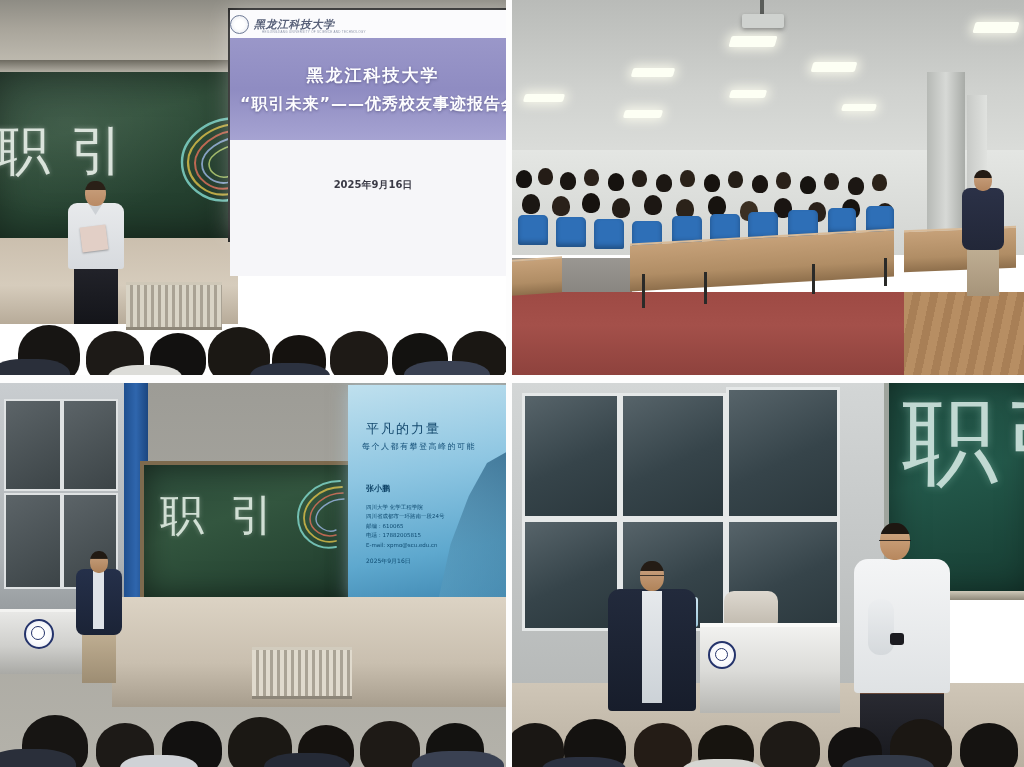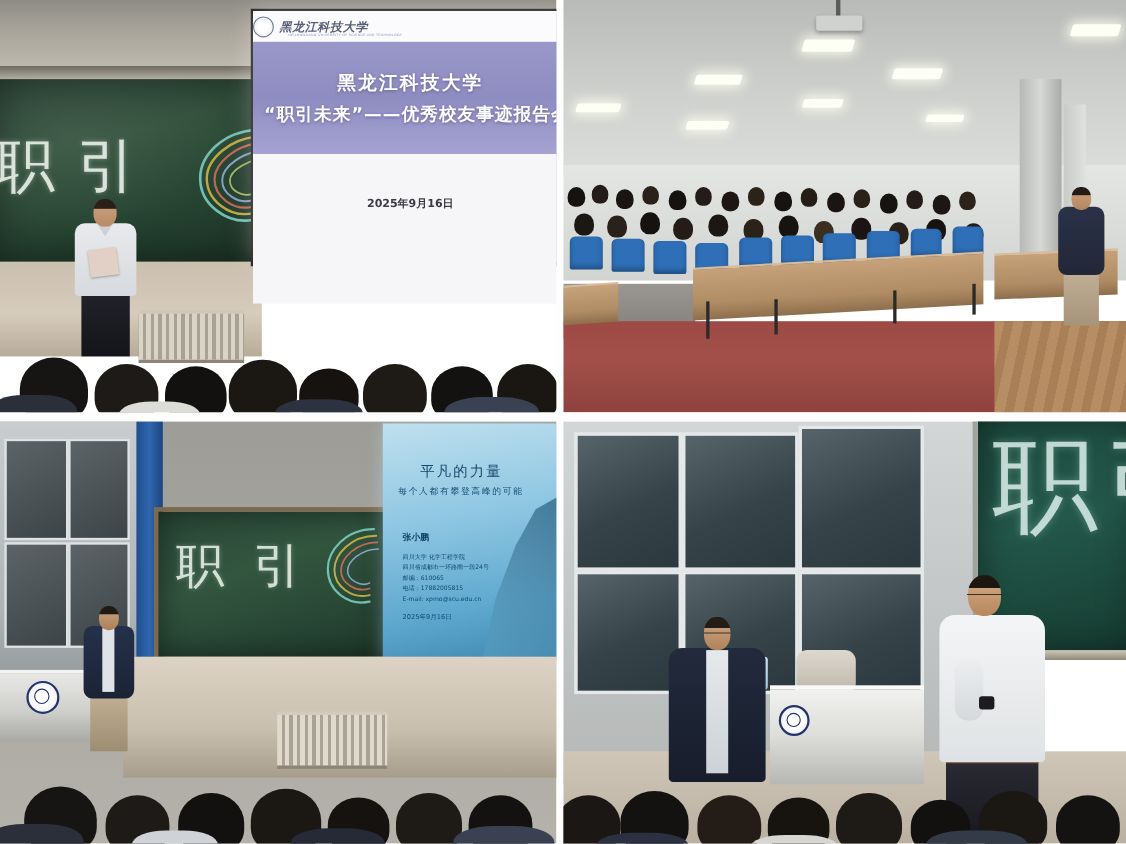--- a/index.html
+++ b/index.html
@@ -120,21 +120,21 @@
   #q-bl .chalk-zhi{position:absolute;left:160px;top:110px;font-size:44px;line-height:1;
       color:rgba(224,236,226,.9);letter-spacing:26px;
       font-family:"DejaVu Sans","Liberation Sans",sans-serif;text-shadow:0 0 5px rgba(255,255,255,.3);}
   #q-bl .spiral{position:absolute;left:290px;top:90px;width:62px;height:84px;}
   #q-bl .screen{position:absolute;left:348px;top:2px;width:160px;height:216px;
       background:linear-gradient(170deg,#bfe0ee 0%,#8ec6e2 40%,#5ea8ce 75%,#3e86b0 100%);
       box-shadow:0 0 16px rgba(180,220,240,.5);}
   #q-bl .mountain{position:absolute;right:0;bottom:0;width:70px;height:150px;
       background:linear-gradient(200deg,rgba(40,95,130,.75),rgba(120,180,205,.25));
       clip-path:polygon(100% 0,100% 100%,0 100%,18% 62%,44% 30%,70% 8%);}
-  #q-bl .s-title{position:absolute;left:34px;top:35px;font-size:13px;color:#15496e;
+  #q-bl .s-title{position:absolute;left:18px;top:35px;font-size:13px;color:#15496e;
       letter-spacing:2px;font-family:Liberation Serif, serif;}
   #q-bl .s-sub{position:absolute;left:14px;top:56px;font-size:8px;color:#17527a;
       letter-spacing:1.5px;font-family:Liberation Sans, sans-serif;}
   #q-bl .s-name{position:absolute;left:18px;top:98px;font-size:8px;color:#0f4468;
       font-weight:bold;font-family:"DejaVu Sans",sans-serif;}
   #q-bl .s-lines{position:absolute;left:18px;top:118px;font-size:5.5px;color:#0e4a70;
       line-height:1.72;font-family:"DejaVu Sans",sans-serif;}
   #q-bl .s-date{position:absolute;left:18px;top:172px;font-size:6px;color:#0e4a70;
       font-family:"DejaVu Sans",sans-serif;}
   #q-bl .podium{position:absolute;left:-6px;top:226px;width:118px;height:62px;

